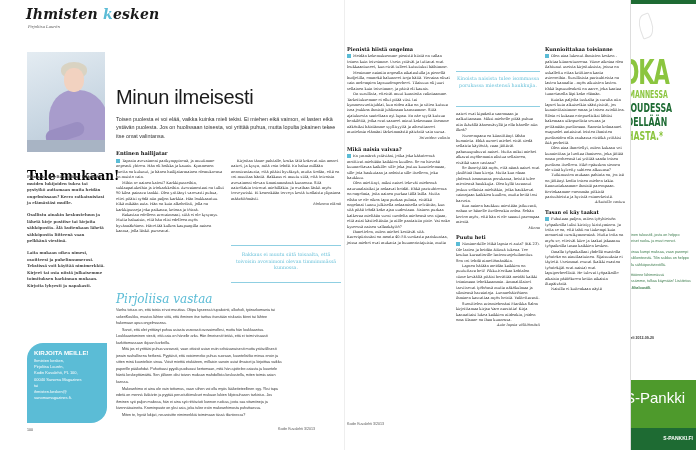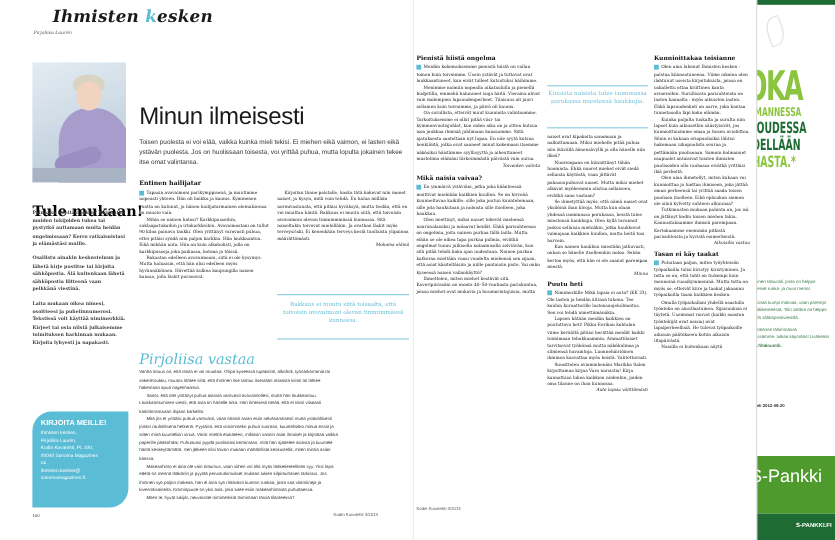--- a/index.html
+++ b/index.html
@@ -6,21 +6,21 @@
   body{width:696px;height:450px;position:relative;overflow:hidden;font-family:"DejaVu Serif",serif;color:#222;}
   .abs{position:absolute;}
   .serif{font-family:"DejaVu Serif",serif;}
   .sans{font-family:"Liberation Sans",sans-serif;}
   .tiny{font-size:3.6px;line-height:5.4px;}
   p{margin:0;}
   .para{text-indent:6px;}
   .bullet{display:inline-block;width:4px;height:4px;background:#5bbcd6;margin-right:2px;vertical-align:middle;}
 
   
-  #section-title{left:44px;top:6px;font-size:14px;font-weight:bold;font-style:italic;letter-spacing:0.2px;color:#1a1a1a;}
+  #section-title{left:26px;top:6px;font-size:14px;font-weight:bold;font-style:italic;letter-spacing:0.2px;color:#1a1a1a;}
   #section-title .accent{color:#5bbcd6;}
   #byline{left:28px;top:24px;font-size:3.8px;font-style:italic;color:#555;}
 
   
   #photo{left:27px;top:52px;width:78px;height:100px;background:linear-gradient(160deg,#e4ecf2 0%,#c8d6e2 60%,#b8c6d4 100%);overflow:hidden;}
   #photo .hair{position:absolute;left:34px;top:10px;width:26px;height:16px;border-radius:50% 50% 40% 40%;background:#d9d3c2;}
   #photo .face{position:absolute;left:37px;top:16px;width:20px;height:24px;border-radius:45%;background:#f2d2c0;}
   #photo .body{position:absolute;left:22px;top:38px;width:60px;height:70px;border-radius:40% 50% 0 0;background:#a89ccc;}
   #photo .arm{position:absolute;left:18px;top:74px;width:40px;height:14px;border-radius:8px;background:#9a8ec2;transform:rotate(-18deg);}
   #photo .table{position:absolute;left:0;top:88px;width:78px;height:12px;background:#a8b4c4;}

